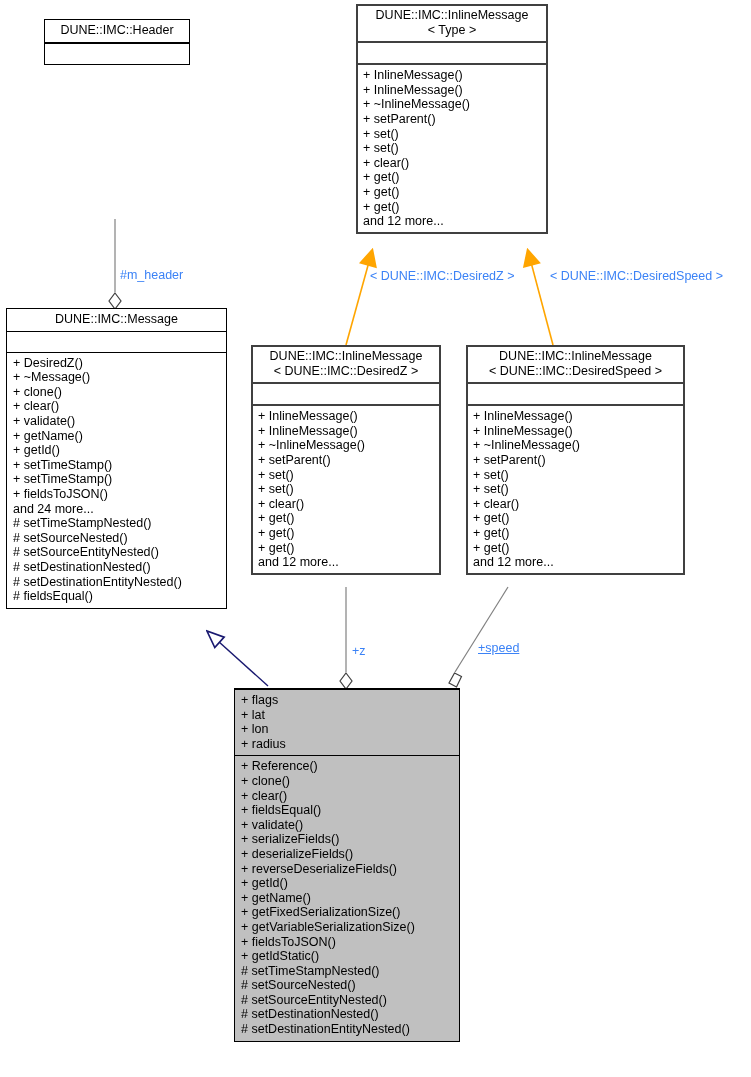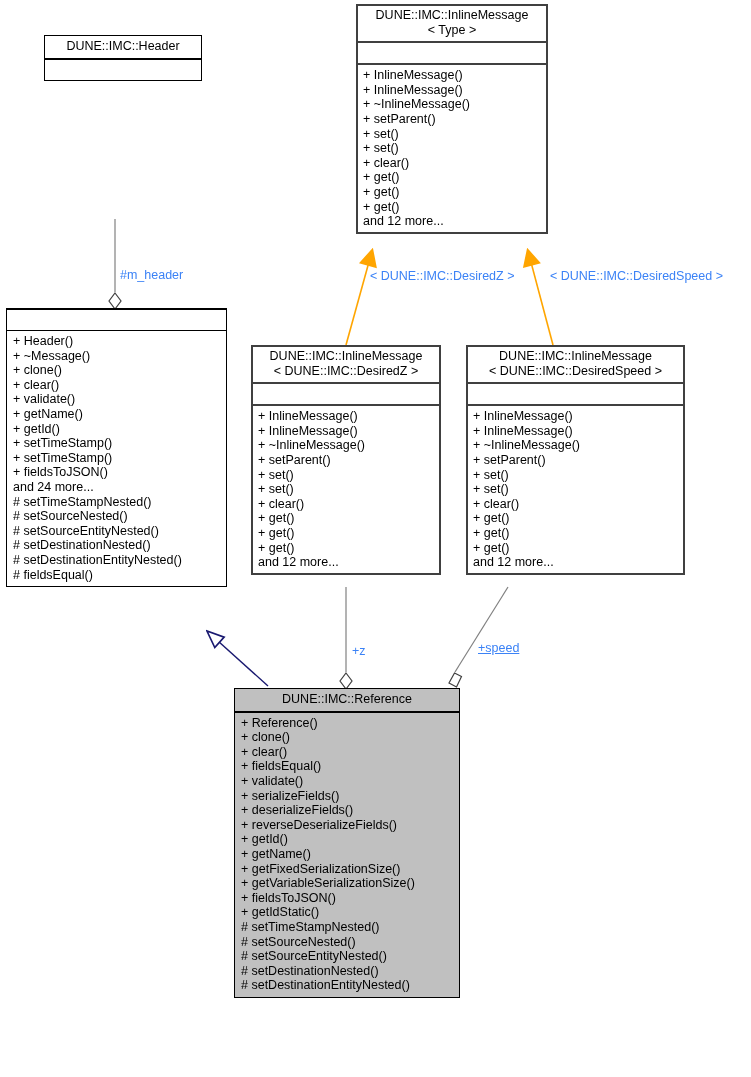--- a/index.html
+++ b/index.html
@@ -112,21 +112,21 @@
       <line x1="346" y1="587" x2="346" y2="672" stroke="#808080" stroke-width="1.2"></line>
       <path d="M 346 673 L 352 681 L 346 689 L 340 681 Z" fill="#ffffff" stroke="#404040" stroke-width="1.2"></path>
     </g>
 
     <g>
       <line x1="508" y1="587" x2="455" y2="672" stroke="#808080" stroke-width="1.2"></line>
       <path d="M 454.5 673 L 461.5 676.5 L 456.5 687 L 449 683 Z" fill="#ffffff" stroke="#404040" stroke-width="1.2"></path>
     </g>
   </svg>
 
-  <div class="uml-box" style="left:44px; top:35px; width:158px;">
+  <div class="uml-box" style="left:44px; top:19px; width:146px;">
     <div class="uml-title">DUNE::IMC::Header</div>
     <div class="uml-sep"></div>
     <div class="uml-sep"></div>
     <div class="uml-section empty"></div>
   </div>
 
   <div class="uml-box thick" style="left:356px; top:4px; width:192px;">
     <div class="uml-title">DUNE::IMC::InlineMessage
 &lt; Type &gt;</div>
     <div class="uml-sep thick2"></div>
@@ -141,25 +141,26 @@
       <div class="uml-row">+ set()</div>
       <div class="uml-row">+ clear()</div>
       <div class="uml-row">+ get()</div>
       <div class="uml-row">+ get()</div>
       <div class="uml-row">+ get()</div>
       <div class="uml-row">and 12 more...</div>
     </div>
   </div>
 
   <div class="uml-box" style="left:6px; top:308px; width:221px;">
-    <div class="uml-sep"></div>
-    <div class="uml-section empty"></div>
-    <div class="uml-sep"></div>
-    <div class="uml-section">
-      <div class="uml-row">+ Header()</div>
+    <div class="uml-title">DUNE::IMC::Message</div>
+    <div class="uml-sep"></div>
+    <div class="uml-section empty"></div>
+    <div class="uml-sep"></div>
+    <div class="uml-section">
+      <div class="uml-row">+ DesiredZ()</div>
       <div class="uml-row">+ ~Message()</div>
       <div class="uml-row">+ clone()</div>
       <div class="uml-row">+ clear()</div>
       <div class="uml-row">+ validate()</div>
       <div class="uml-row">+ getName()</div>
       <div class="uml-row">+ getId()</div>
       <div class="uml-row">+ setTimeStamp()</div>
       <div class="uml-row">+ setTimeStamp()</div>
       <div class="uml-row">+ fieldsToJSON()</div>
       <div class="uml-row">and 24 more...</div>
@@ -208,22 +209,27 @@
       <div class="uml-row">+ set()</div>
       <div class="uml-row">+ clear()</div>
       <div class="uml-row">+ get()</div>
       <div class="uml-row">+ get()</div>
       <div class="uml-row">+ get()</div>
       <div class="uml-row">and 12 more...</div>
     </div>
   </div>
 
   <div class="uml-box filled" style="left:234px; top:688px; width:226px;">
-    <div class="uml-title">DUNE::IMC::Reference</div>
-    <div class="uml-sep"></div>
+    <div class="uml-sep"></div>
+    <div class="uml-section">
+      <div class="uml-row">+ flags</div>
+      <div class="uml-row">+ lat</div>
+      <div class="uml-row">+ lon</div>
+      <div class="uml-row">+ radius</div>
+    </div>
     <div class="uml-sep"></div>
     <div class="uml-section">
       <div class="uml-row">+ Reference()</div>
       <div class="uml-row">+ clone()</div>
       <div class="uml-row">+ clear()</div>
       <div class="uml-row">+ fieldsEqual()</div>
       <div class="uml-row">+ validate()</div>
       <div class="uml-row">+ serializeFields()</div>
       <div class="uml-row">+ deserializeFields()</div>
       <div class="uml-row">+ reverseDeserializeFields()</div>

